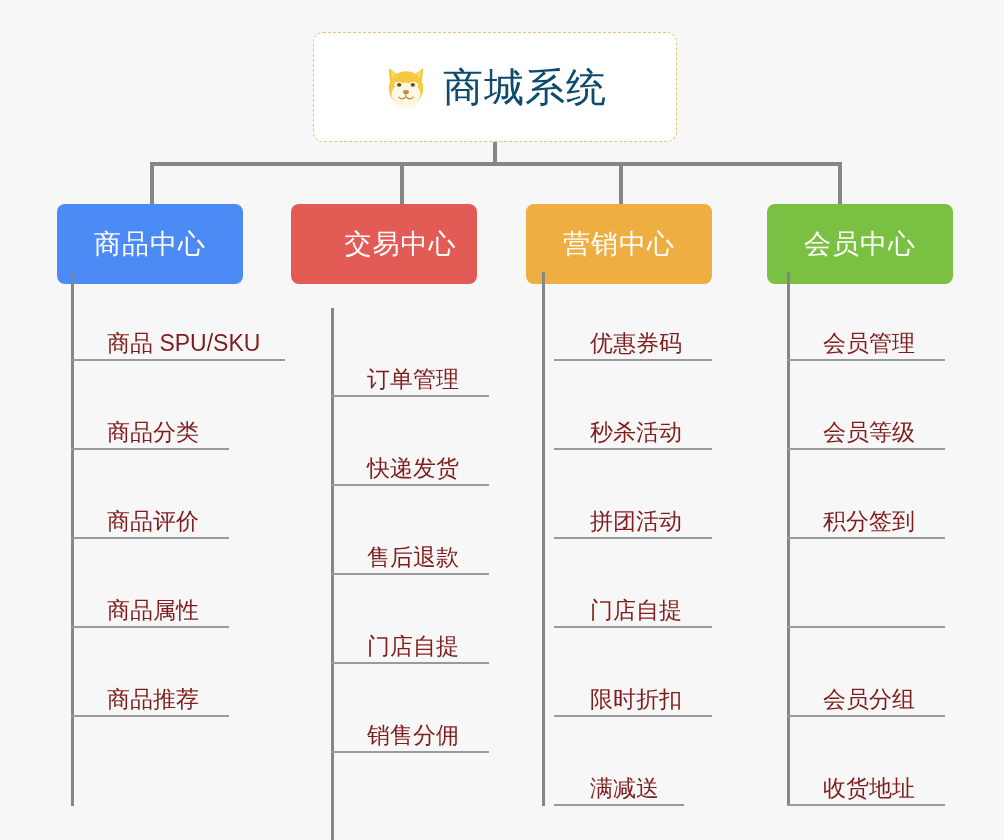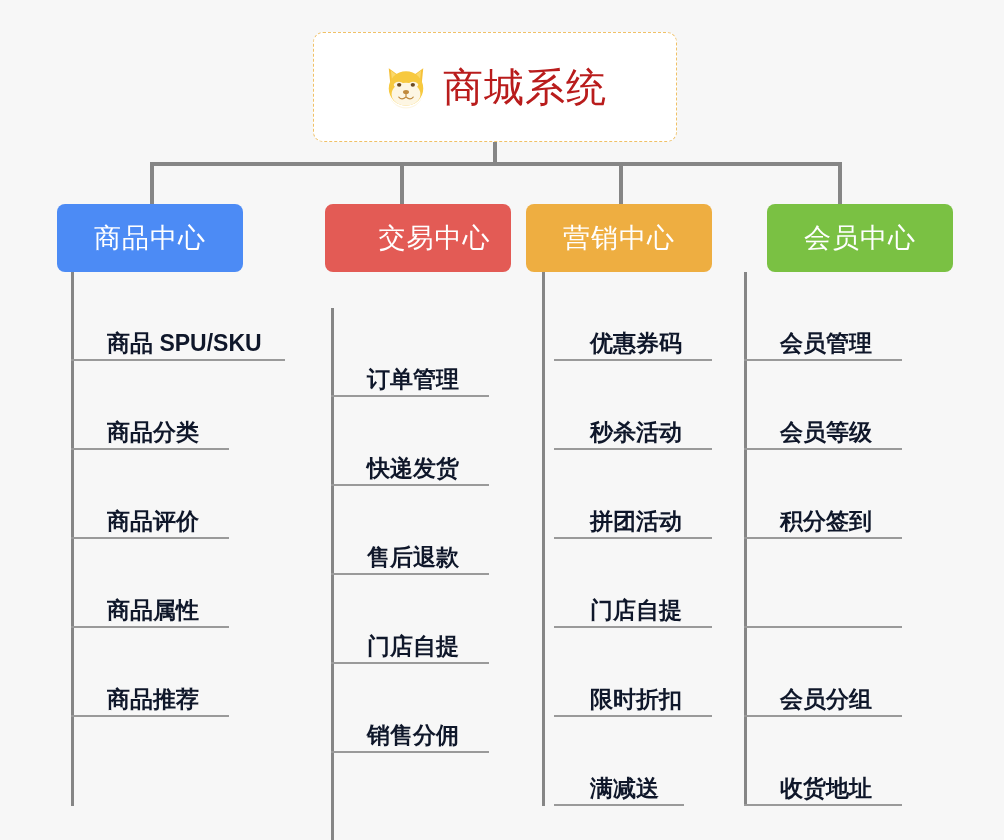--- a/index.html
+++ b/index.html
@@ -38,21 +38,21 @@
   }
   .root-emoji {
     width: 46px;
     height: 46px;
     display: block;
     flex: none;
   }
   .root-title {
     font-size: 40px;
     line-height: 1;
-    color: #b91c1c;
+    color: #0c4a6e;
     letter-spacing: 1px;
     white-space: nowrap;
   }
 
   
   .conn {
     position: absolute;
     background: #868686;
   }
   .conn-stem {           
@@ -70,21 +70,21 @@
   .conn-drop {           
     top: 162px;
     width: 4px;
     height: 42px;
   }
 
   
   .branch {
     position: absolute;
     top: 204px;
-    height: 68px;
+    height: 80px;
     border-radius: 8px;
     display: flex;
     align-items: center;
     justify-content: center;
     box-sizing: border-box;
   }
   .branch-label {
     font-size: 27px;
     color: #ffffff;
     letter-spacing: 1px;
@@ -112,25 +112,24 @@
   }
   .leaf-underline {
     position: absolute;
     left: 0;
     bottom: 0;
     height: 2px;
     background: #9a9a9a;
   }
   .leaf-text {
     font-size: 23px;
-    color: #0f172a;
+    color: #7f1d1d;
     white-space: nowrap;
     padding: 0 14px 6px 36px;
     line-height: 1;
-    font-weight: bold;
   }
 </style>
 </head>
 <body>
 
 <div id="mindmap">
 
   <div class="root-node">
     <svg class="root-emoji" viewBox="0 0 64 64" aria-hidden="true">
       <path d="M8 6 L10 26 L22 16 Z" fill="#f5c13a"></path>
@@ -173,21 +172,21 @@
         </div>
         <div class="leaf-item">
           <div class="leaf-underline" style="width: 158px;"></div>
           <span class="leaf-text">商品属性</span>
         </div>
         <div class="leaf-item">
           <div class="leaf-underline" style="width: 158px;"></div>
           <span class="leaf-text">商品推荐</span>
         </div>
       </div>
-      <div class="branch" style="left: 325px; width: 186px; background: rgb(227, 91, 85); padding-left: 33px;">
+      <div class="branch" style="left: 291px; width: 186px; background: rgb(227, 91, 85); padding-left: 33px;">
         <span class="branch-label">交易中心</span>
       </div>
       <div class="leaf-col" style="left: 331px; margin-top: 36px;">
         <div class="leaf-spine" style="height: 534px;"></div>
         <div class="leaf-item">
           <div class="leaf-underline" style="width: 158px;"></div>
           <span class="leaf-text">订单管理</span>
         </div>
         <div class="leaf-item">
           <div class="leaf-underline" style="width: 158px;"></div>
@@ -232,21 +231,21 @@
           <span class="leaf-text">限时折扣</span>
         </div>
         <div class="leaf-item">
           <div class="leaf-underline" style="width: 130px;"></div>
           <span class="leaf-text">满减送</span>
         </div>
       </div>
       <div class="branch" style="left: 767px; width: 186px; background: rgb(122, 193, 67);">
         <span class="branch-label">会员中心</span>
       </div>
-      <div class="leaf-col" style="left: 744px;">
+      <div class="leaf-col" style="left: 787px;">
         <div class="leaf-spine" style="height: 534px;"></div>
         <div class="leaf-item">
           <div class="leaf-underline" style="width: 158px;"></div>
           <span class="leaf-text">会员管理</span>
         </div>
         <div class="leaf-item">
           <div class="leaf-underline" style="width: 158px;"></div>
           <span class="leaf-text">会员等级</span>
         </div>
         <div class="leaf-item">

